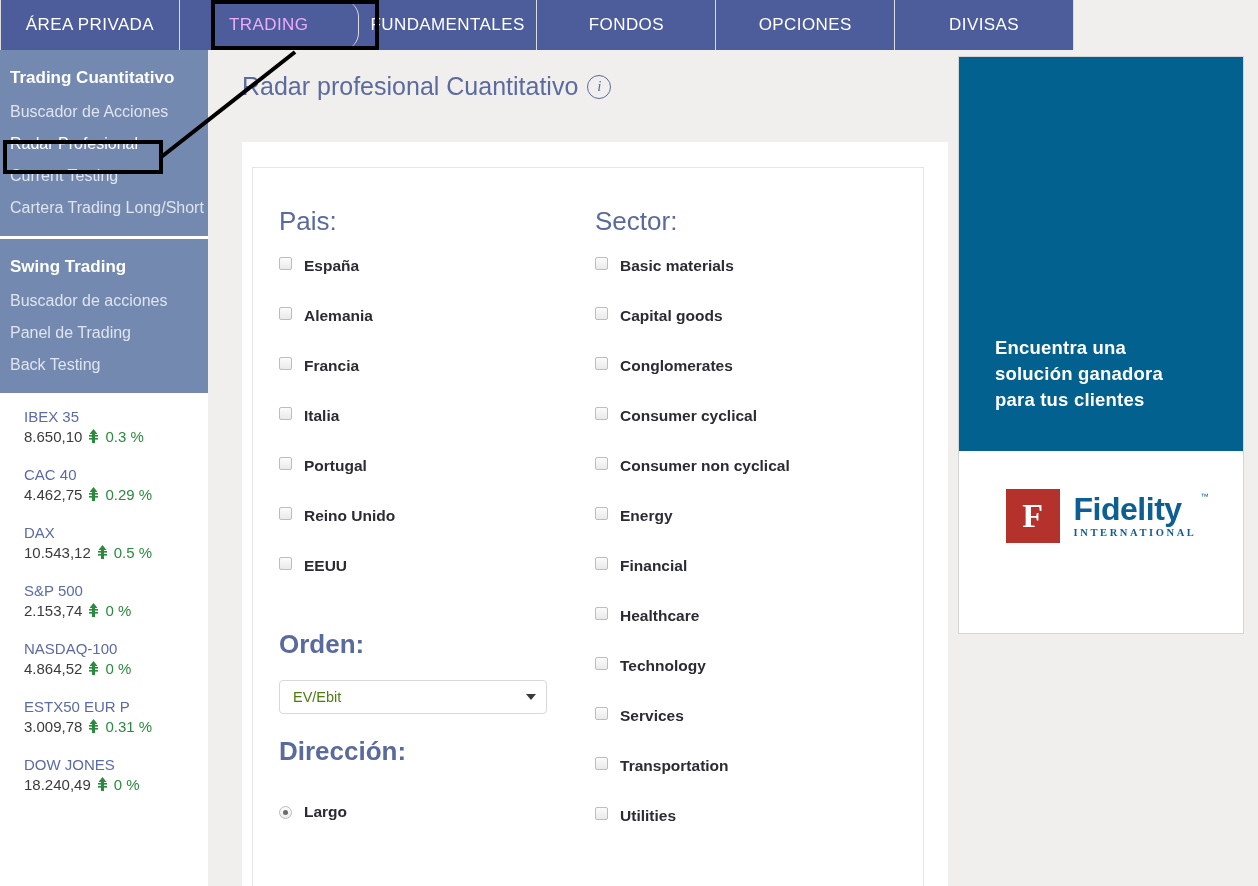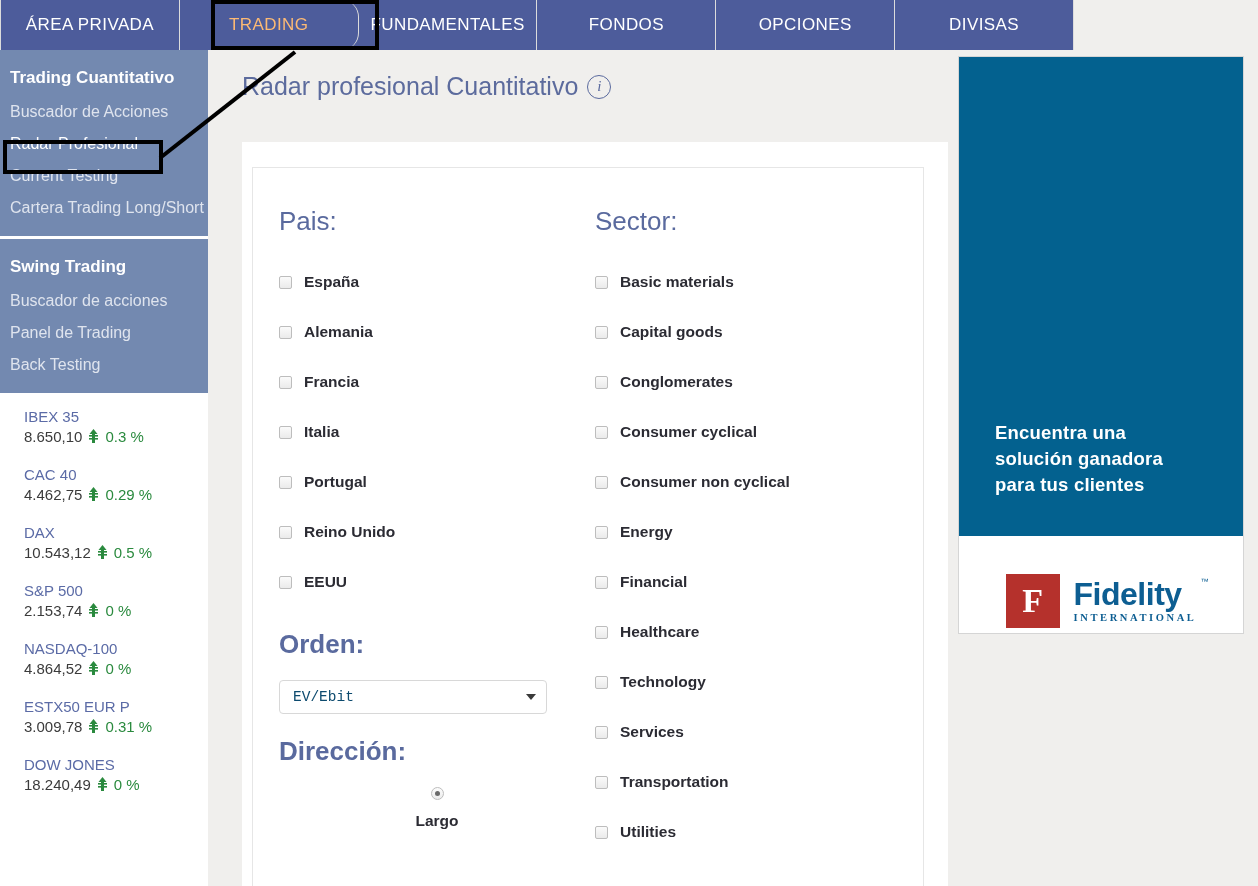--- a/index.html
+++ b/index.html
@@ -20,21 +20,21 @@
     flex: 1 1 0;
     display: flex; align-items: center; justify-content: center;
     color: #ffffff;
     font-size: 17px;
     letter-spacing: .4px;
     border-right: 1px solid #dcdcdc;
     height: 50px;
     white-space: nowrap;
   }
   .nav-item:first-child { border-left: 1px solid #dcdcdc; }
-  .nav-item.hl { color: #fdba74; border-radius: 17px; }
+  .nav-item.hl { color: #f0abfc; border-radius: 17px; }
 
   
   #trading-annot {
     position: absolute;
     left: 211px; top: 0px; width: 168px; height: 50px;
     border: 4px solid #000;
     pointer-events: none;
     z-index: 40;
   }
   
@@ -106,66 +106,65 @@
   }
   .cols { display: flex; padding: 38px 0 0 26px; }
   .col-pais { width: 318px; }
   .col-sector { width: 330px; }
   .sec-title {
     font-size: 26px; color: #5a6a9e; font-weight: 300;
     margin-bottom: 20px;
   }
   .sec-title.second { margin-top: 22px; font-weight: bold; }
   .chk-row {
-    display: flex; align-items: center; gap: 12px;
+    display: flex; align-items: flex-start; gap: 12px;
     height: 50px;
   }
   .chk {
     width: 13px; height: 13px;
     border: 1px solid #bdbdbd; border-radius: 2px;
     background: linear-gradient(#fbfbfb, #eaeaea);
     flex: 0 0 auto;
   }
   .chk-lbl { font-size: 15.5px; font-weight: bold; color: #2b2b33; white-space: nowrap; }
 
   .sel {
     width: 268px; height: 34px;
     border: 1px solid #d8d8d8; border-radius: 4px;
     background: #fff;
     display: flex; align-items: center;
     padding: 0 10px 0 13px;
     margin-bottom: 12px;
-    font-size: 14.5px; color: #0c4a6e;
+    font-size: 14.5px; color: #4d7c0f;
     justify-content: space-between;
-    font-family: Liberation Mono, monospace;
   }
   .caret {
     width: 0; height: 0;
     border-left: 5px solid transparent; border-right: 5px solid transparent;
     border-top: 6px solid #3a3a3a;
   }
-  .radio-row { display:flex; align-items:center; gap:12px; height:50px;flex-direction:column; }
+  .radio-row { display:flex; align-items:center; gap:12px; height:50px; }
   .radio {
     width: 13px; height: 13px; border-radius: 50%;
     border: 1px solid #bdbdbd;
     background: linear-gradient(#fcfcfc,#ececec);
     flex: 0 0 auto; position: relative;
   }
   .radio.on::after {
     content:""; position:absolute; left:3px; top:3px;
     width:5px; height:5px; border-radius:50%; background:#6a6a6a;
   }
 
   
   #ad {
     position: absolute; left: 958px; top: 56px; width: 286px; height: 578px;
     border: 1px solid #d5d5d5; background: #fff;
   }
   #ad-top {
-    height: 479px; background: #03618f;
+    height: 394px; background: #03618f;
     position: relative;
   }
   #ad-copy {
     position: absolute; left: 36px; bottom: 38px;
     color: #ffffff; font-weight: bold; font-size: 18.5px; line-height: 26px;
     letter-spacing: .2px;
   }
   #ad-bottom {
     height: 129px; display: flex; align-items: center; justify-content: center;
   }

